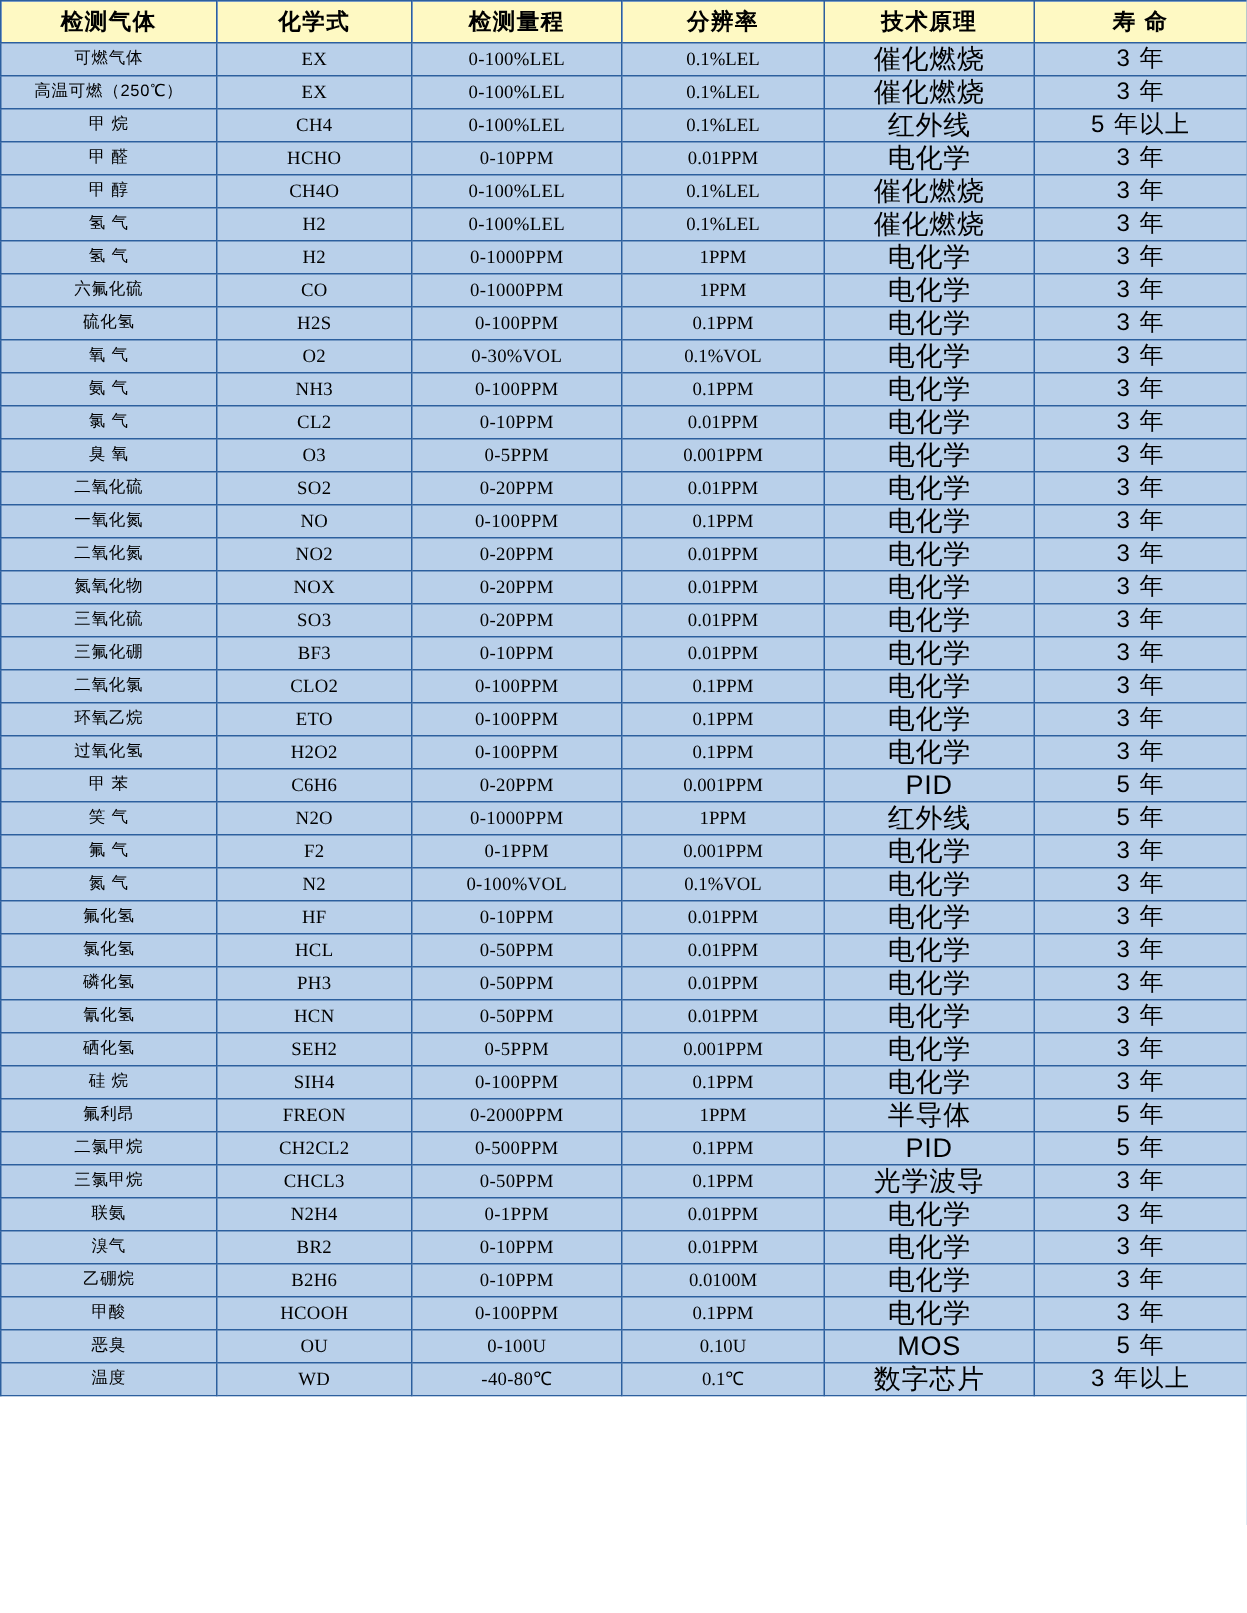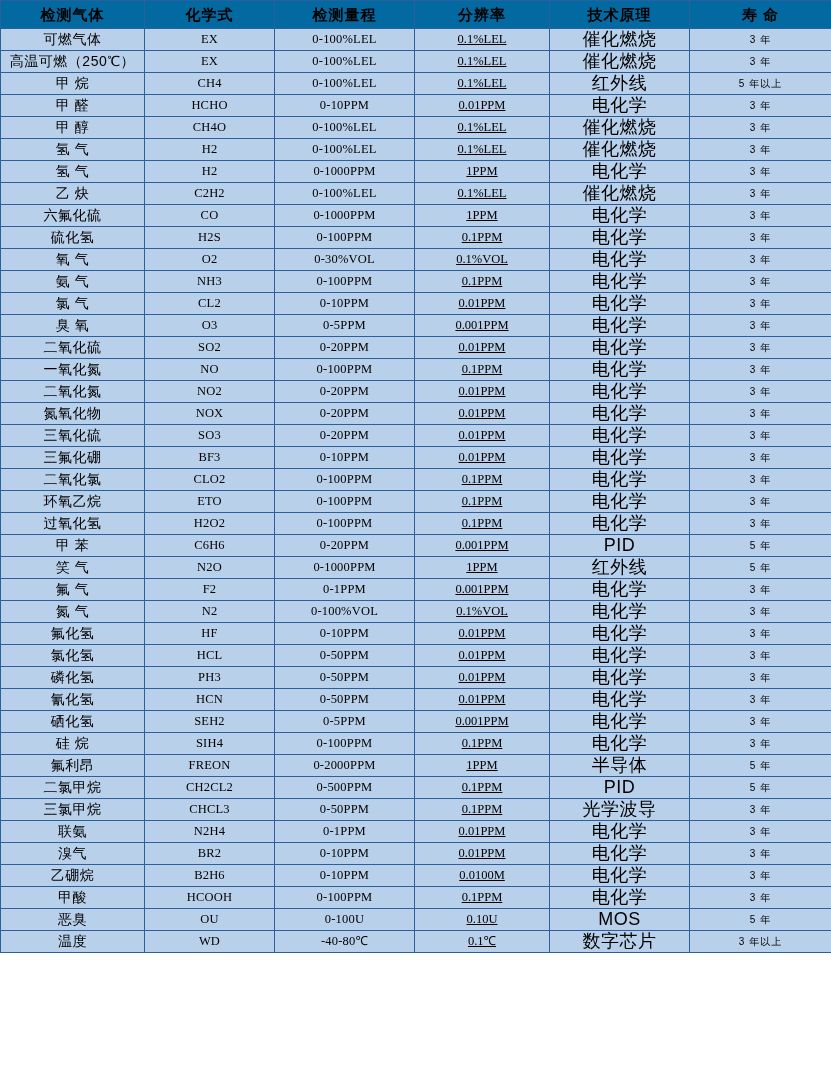--- a/index.html
+++ b/index.html
@@ -41,38 +41,37 @@
     line-height: 21px;
     overflow: hidden;
     white-space: nowrap;
   }
   table.gas-table thead th {
     height: 27px;
     line-height: 27px;
     font-size: 15px;
     font-weight: bold;
     letter-spacing: 1px;
-    background: #0369a1;
+    background: #fef9c3;
   }
   td.cn {
-    font-size: 14px;
+    font-size: 11px;
     letter-spacing: 0.5px;
   }
   td.en {
     font-size: 12.5px;
     font-family: "Liberation Serif", serif;
     letter-spacing: 0.2px;
   }
   td.mix {
     font-size: 12.5px;
     font-family: "Liberation Serif", serif;
-    text-decoration: underline;
   }
   td.life {
-    font-size: 10px;
+    font-size: 16px;
     letter-spacing: 1px;
   }
   td.tech {
     font-size: 18px;
     letter-spacing: 0.5px;
   }
 </style>
 </head>
 <body>
 
@@ -147,28 +146,20 @@
         </tr>
         <tr>
           <td class="cn">氢 气</td>
           <td class="en">H2</td>
           <td class="en">0-1000PPM</td>
           <td class="mix">1PPM</td>
           <td class="tech">电化学</td>
           <td class="life">3 年</td>
         </tr>
         <tr>
-          <td class="cn">乙 炔</td>
-          <td class="en">C2H2</td>
-          <td class="en">0-100%LEL</td>
-          <td class="mix">0.1%LEL</td>
-          <td class="tech">催化燃烧</td>
-          <td class="life">3 年</td>
-        </tr>
-        <tr>
           <td class="cn">六氟化硫</td>
           <td class="en">CO</td>
           <td class="en">0-1000PPM</td>
           <td class="mix">1PPM</td>
           <td class="tech">电化学</td>
           <td class="life">3 年</td>
         </tr>
         <tr>
           <td class="cn">硫化氢</td>
           <td class="en">H2S</td>

